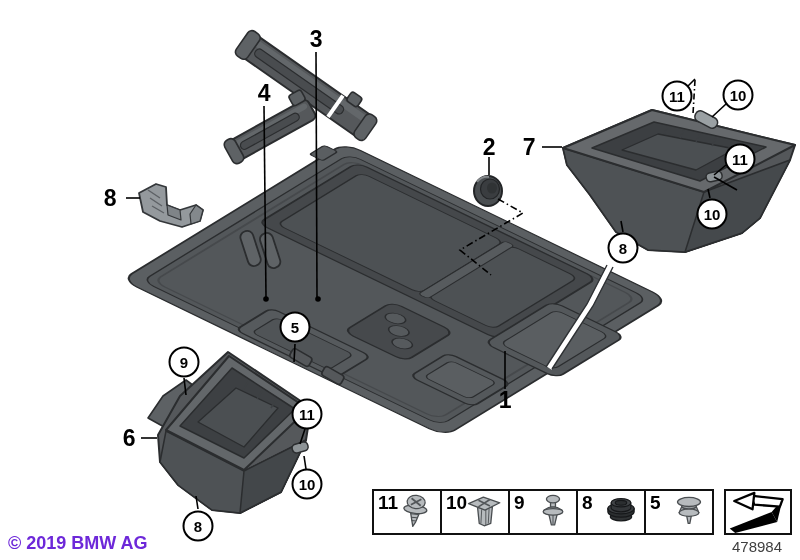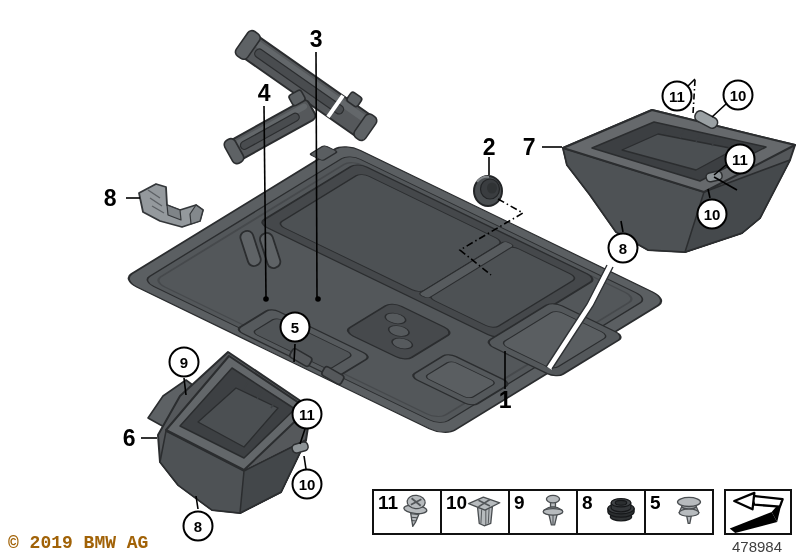--- a/index.html
+++ b/index.html
@@ -11,21 +11,21 @@
   .callout.circled{width:31px;height:31px;border:2.5px solid #000;border-radius:50%;background:#fff;
          display:flex;align-items:center;justify-content:center;font-weight:bold;font-size:15px;box-sizing:border-box;}
   .legend{position:absolute;left:372px;top:489px;display:flex;z-index:4;}
   .cell{width:70px;height:46px;border:2px solid #111;margin-left:-2px;background:#fff;
         position:relative;box-sizing:border-box;}
   .cell:first-child{margin-left:0;}
   .cell .num{position:absolute;left:4px;top:1px;font-weight:bold;font-size:19px;}
   .cell svg{position:absolute;right:0;bottom:1px;}
   .arrowbox{position:absolute;left:724px;top:489px;width:68px;height:46px;border:2px solid #111;
         box-sizing:border-box;background:#fff;display:flex;align-items:center;justify-content:center;z-index:4;}
-  .copyright{position:absolute;left:8px;top:533px;font-size:18px;font-weight:bold;color:#a16207;font-family:Liberation Mono, monospace;}
+  .copyright{position:absolute;left:8px;top:533px;font-size:18px;font-weight:bold;color:#6d28d9;}
   .diagnum{position:absolute;left:711px;top:538px;width:92px;text-align:center;font-size:15px;color:#3f3f3f;}
 </style>
 </head>
 <body>
 
 <div class="stage">
 
   <svg class="diagram" width="800" height="560" viewBox="0 0 800 560">
 
     <g transform="matrix(0.95,0.46,-0.62,0.38,345,143)" stroke="#2b2d2f" stroke-width="2" stroke-linejoin="round">

